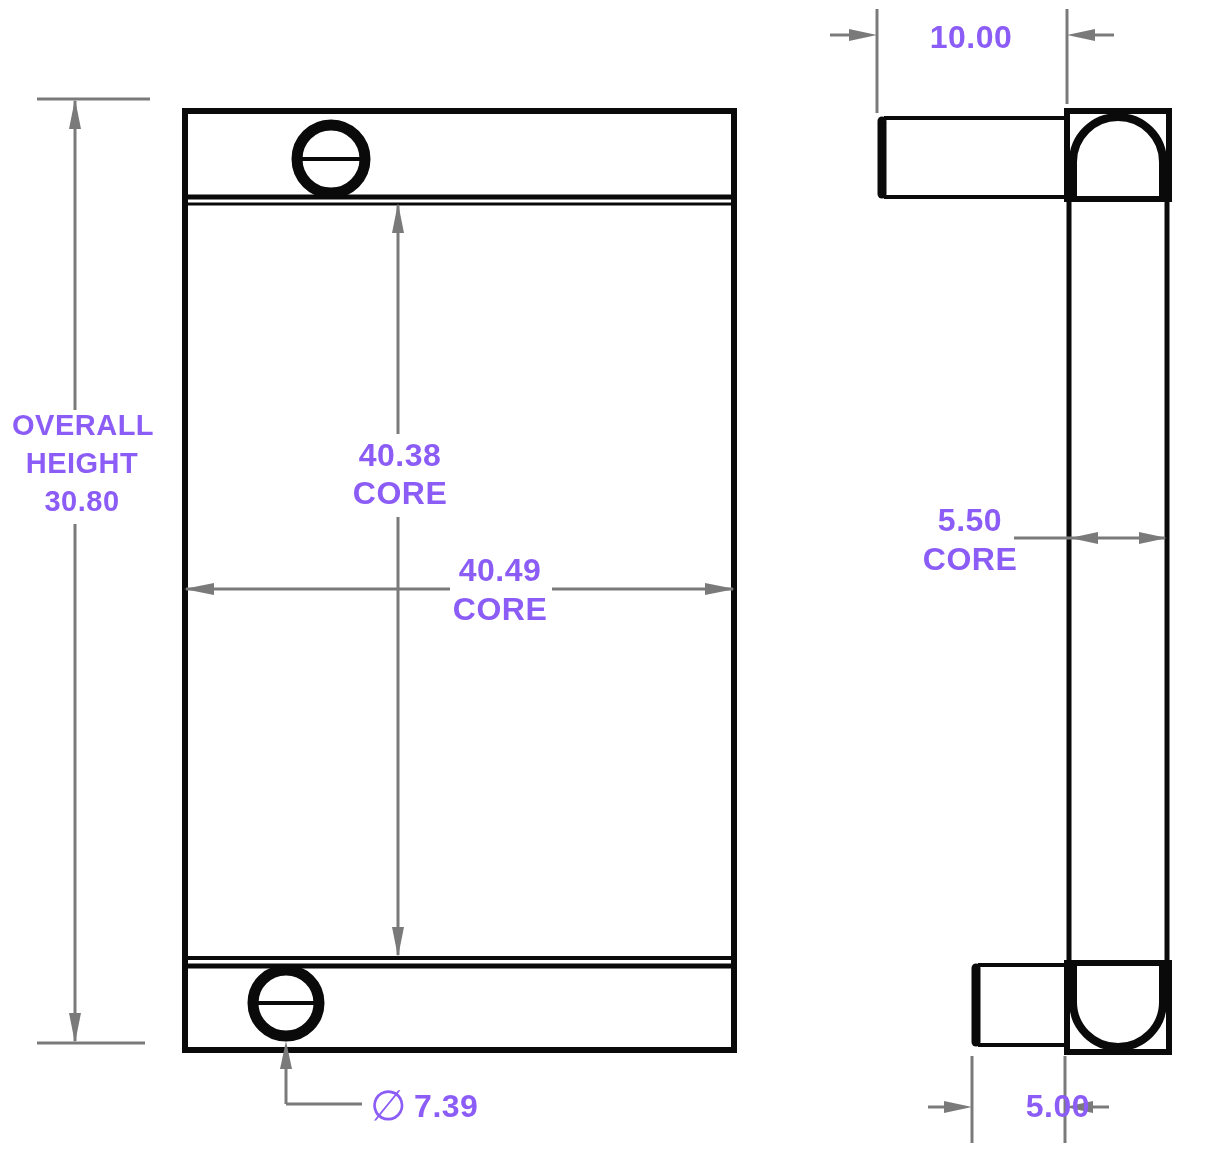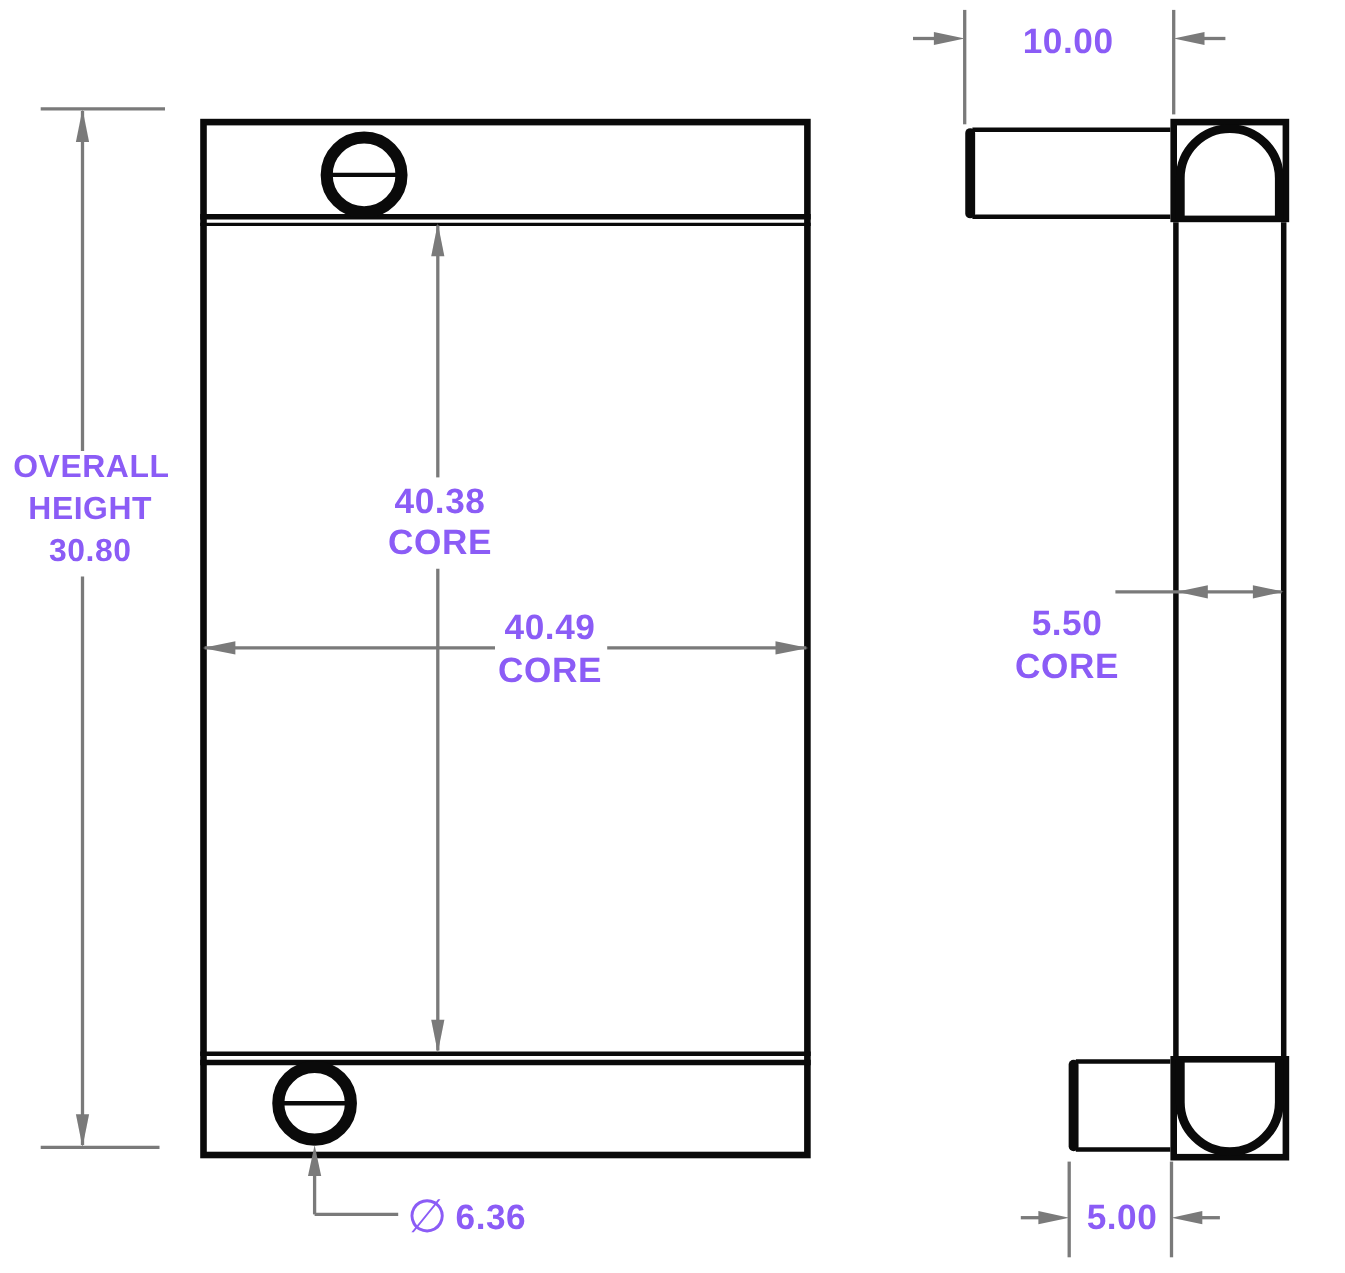--- a/index.html
+++ b/index.html
@@ -33,22 +33,22 @@
   .lbl-overall {
     left: 12px;
     top: 406px;
     width: 140px;
     font-size: 29px;
     line-height: 38px;
   }
   .lbl-core-h { left: 330px; top: 436px; width: 140px; line-height: 38px; text-align: center; }
   .lbl-core-w { left: 430px; top: 551px; width: 140px; }
   .lbl-depth  { left: 901px; top: 20px;  width: 140px; line-height: 34px; }
-  .lbl-core-d { left: 900px; top: 501px; width: 140px; margin-top: 46px; }
-  .lbl-tube-d { left: 950px; top: 1089px; width: 140px; line-height: 34px; }
+  .lbl-core-d { left: 900px; top: 501px; width: 140px; }
+  .lbl-tube-d { left: 950px; top: 1089px; width: 140px; line-height: 34px; text-align: right; }
   .lbl-diam {
     left: 370px;
     top: 1082px;
     height: 48px;
     display: flex;
     align-items: center;
     text-align: left;
   }
   .diam-symbol {
     font-weight: 400;
@@ -172,16 +172,16 @@
     <div>5.50</div>
     <div>CORE</div>
   </div>
 
   <div class="lbl lbl-tube-d">
     <div>5.00</div>
   </div>
 
   <div class="lbl lbl-diam">
     <span class="diam-symbol">∅</span>
-    <span>6.36</span>
+    <span>7.39</span>
   </div>
 
 </div>
 
 </body></html>

